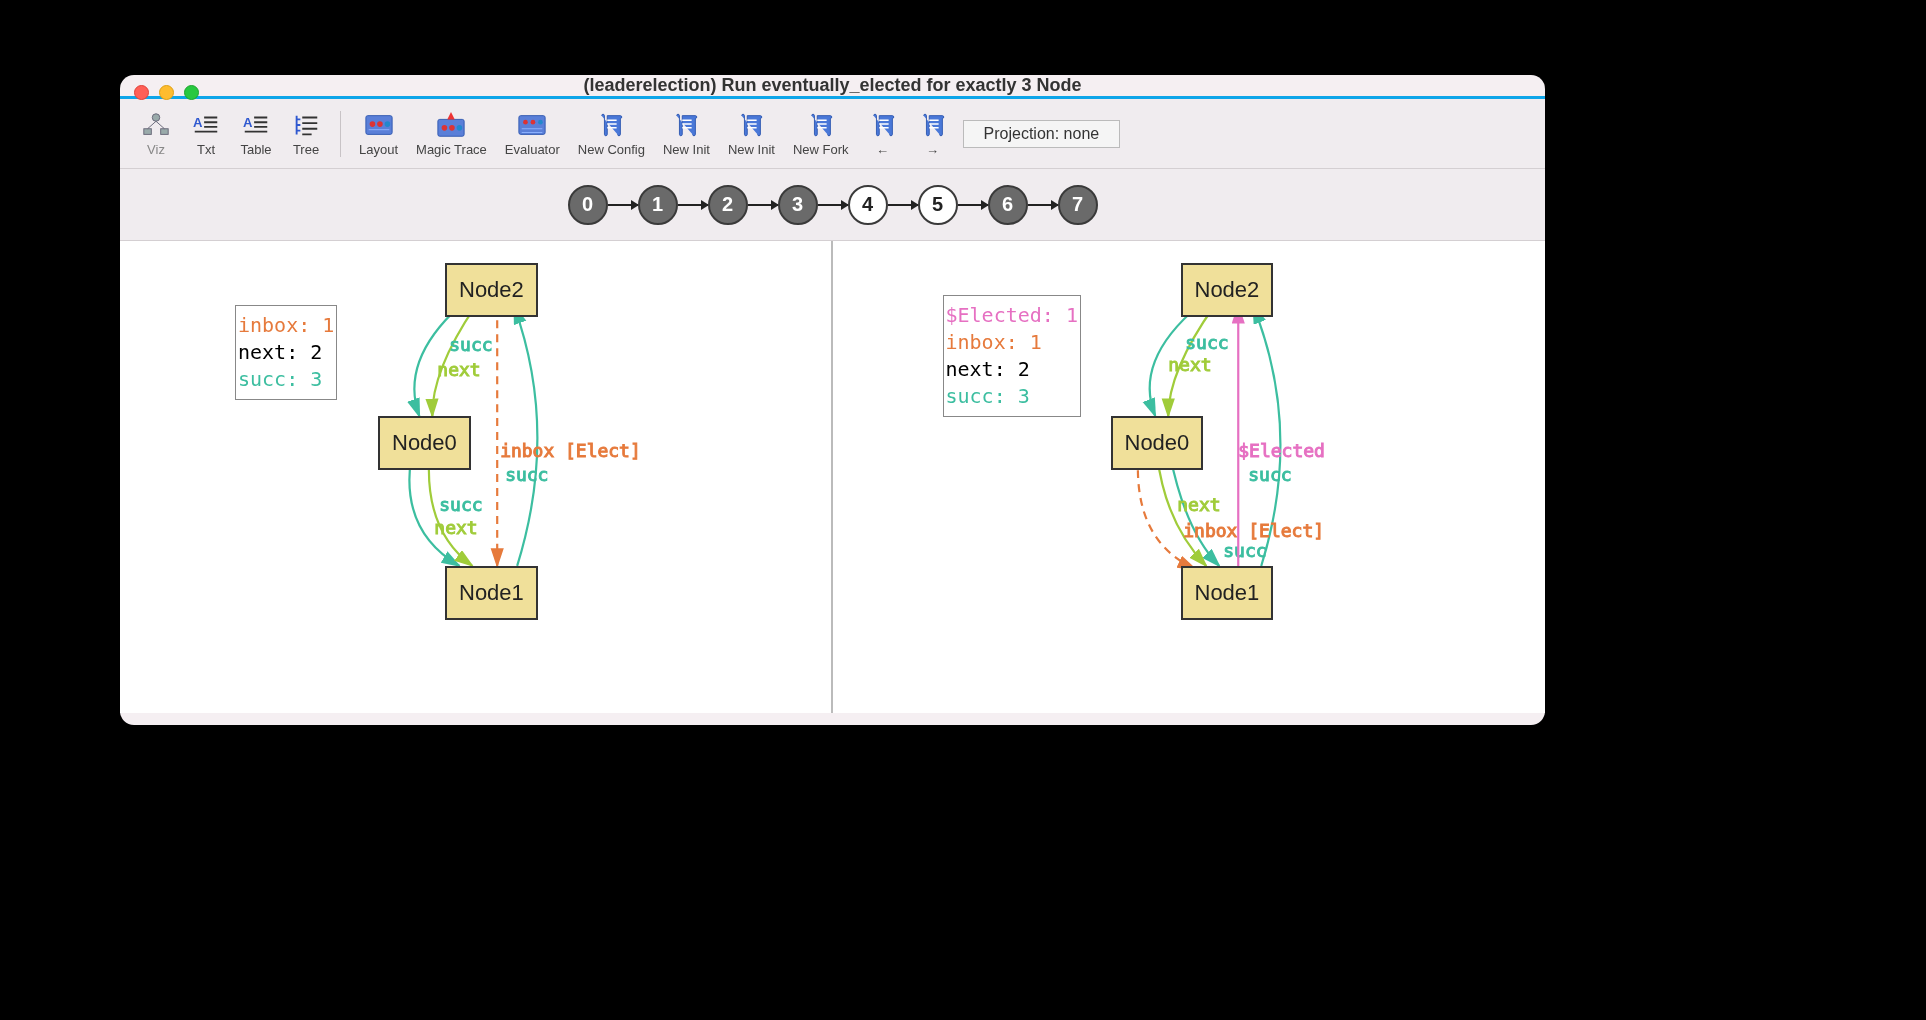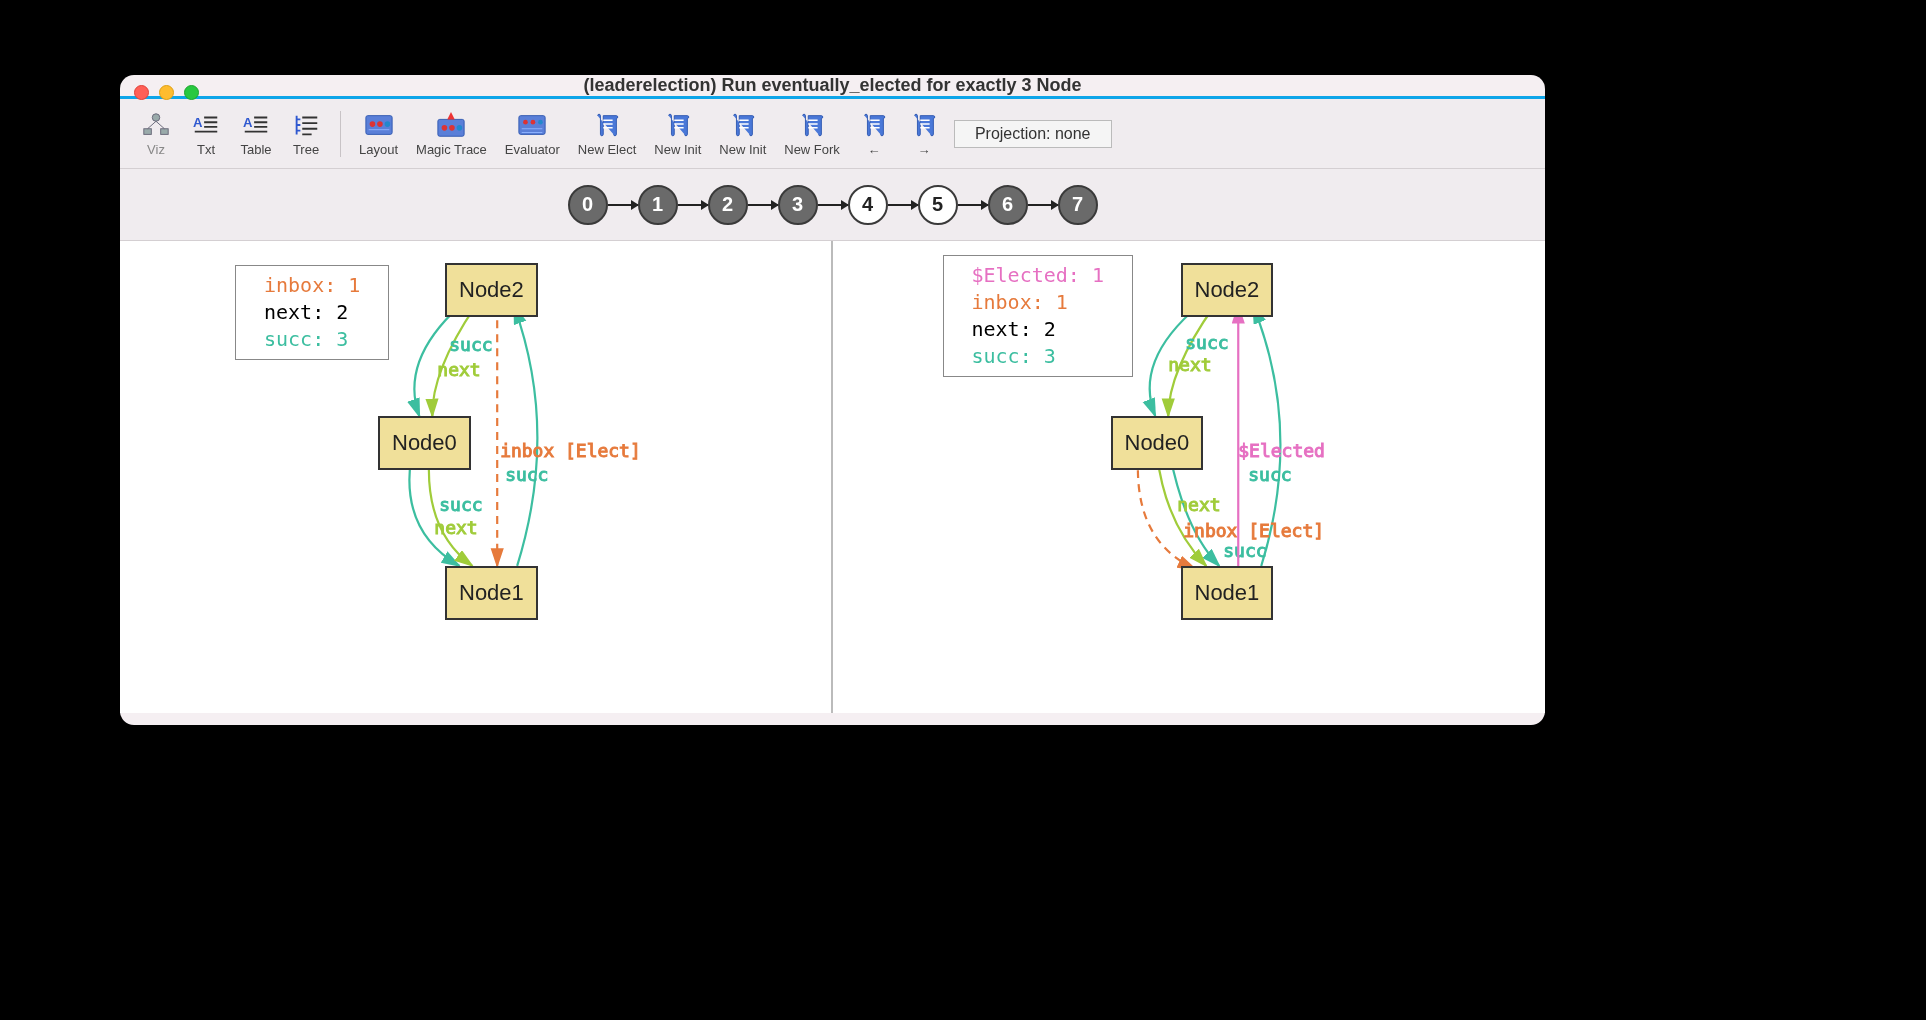--- a/index.html
+++ b/index.html
@@ -22,21 +22,21 @@
   .proj{margin-left:4px;border:1px solid #bbb;background:#f5f5f5;padding:4px 20px;font-size:16px;color:#333;}
   .tracebar{height:72px;background:#f0ecef;border-bottom:1px solid #d4cfd2;display:flex;align-items:center;justify-content:center;}
   .tsteps{display:flex;align-items:center;}
   .step{position:relative;width:40px;height:40px;border-radius:50%;border:2px solid #3a3a3a;display:flex;align-items:center;justify-content:center;font-size:20px;font-weight:600;color:#fff;background:#6a6a6a;}
   .step.hollow{background:#fff;color:#222;}
   .step + .arrow{width:30px;height:2px;background:#222;position:relative;}
   .step + .arrow::after{content:"";position:absolute;right:-1px;top:-4px;border-left:8px solid #222;border-top:5px solid transparent;border-bottom:5px solid transparent;}
   .content{display:flex;height:calc(100% - 178px);background:#fff;position:relative;}
   .panel{width:50%;height:100%;position:relative;border-right:2px solid #bbb;}
   .panel:last-child{border-right:none;}
-  .legend{position:absolute;border:1px solid #888;background:#fff;padding:6px 28px;font-size:20px;line-height:1.35;font-family:ui-monospace,Menlo,monospace;font-weight:500;}
+  .legend{position:absolute;border:1px solid #888;background:#fff;padding:6px 2px;font-size:20px;line-height:1.35;font-family:ui-monospace,Menlo,monospace;font-weight:500;margin-top:40px;}
   .legend .l-inbox{color:#e67a3c;}
   .legend .l-next{color:#000000;}
   .legend .l-succ{color:#3cbea0;}
   .legend .l-elect{color:#e670c2;}
   .node{position:absolute;border:2px solid #333;background:#f0e09a;padding:12px 12px;font-size:22px;font-family:-apple-system,Helvetica,Arial,sans-serif;color:#222;}
   svg.edges{position:absolute;inset:0;width:100%;height:100%;pointer-events:none;}
   .elabel{font-size:18px;font-family:ui-monospace,Menlo,monospace;}
   .c-succ{color:#3cbea0;fill:#3cbea0;stroke:#3cbea0;}
   .c-next{color:#a0cc3a;fill:#a0cc3a;stroke:#a0cc3a;}
   .c-inbox{color:#e67a3c;fill:#e67a3c;stroke:#e67a3c;}
@@ -147,21 +147,21 @@
         <div class="lb">Evaluator</div>
       </div>
 
       <div class="tbtn">
         <div class="ic">
           <svg viewBox="0 0 32 28">
               <path class="scroll-icon" d="M6 4c0-2 3-2 3 0v20c0 2 3 2 3 0V4h14c2 0 2 3 0 3v17c0 2-3 2-3 0"></path>
               <path d="M12 9h10M12 13h10M12 17h10" stroke="#fff" stroke-width="1.5"></path>
             </svg>
         </div>
-        <div class="lb">New Elect</div>
+        <div class="lb">New Config</div>
       </div>
 
       <div class="tbtn">
         <div class="ic">
           <svg viewBox="0 0 32 28">
               <path class="scroll-icon" d="M6 4c0-2 3-2 3 0v20c0 2 3 2 3 0V4h14c2 0 2 3 0 3v17c0 2-3 2-3 0"></path>
               <path d="M12 9h10M12 13h10M12 17h10" stroke="#fff" stroke-width="1.5"></path>
             </svg>
         </div>
         <div class="lb">New Init</div>

